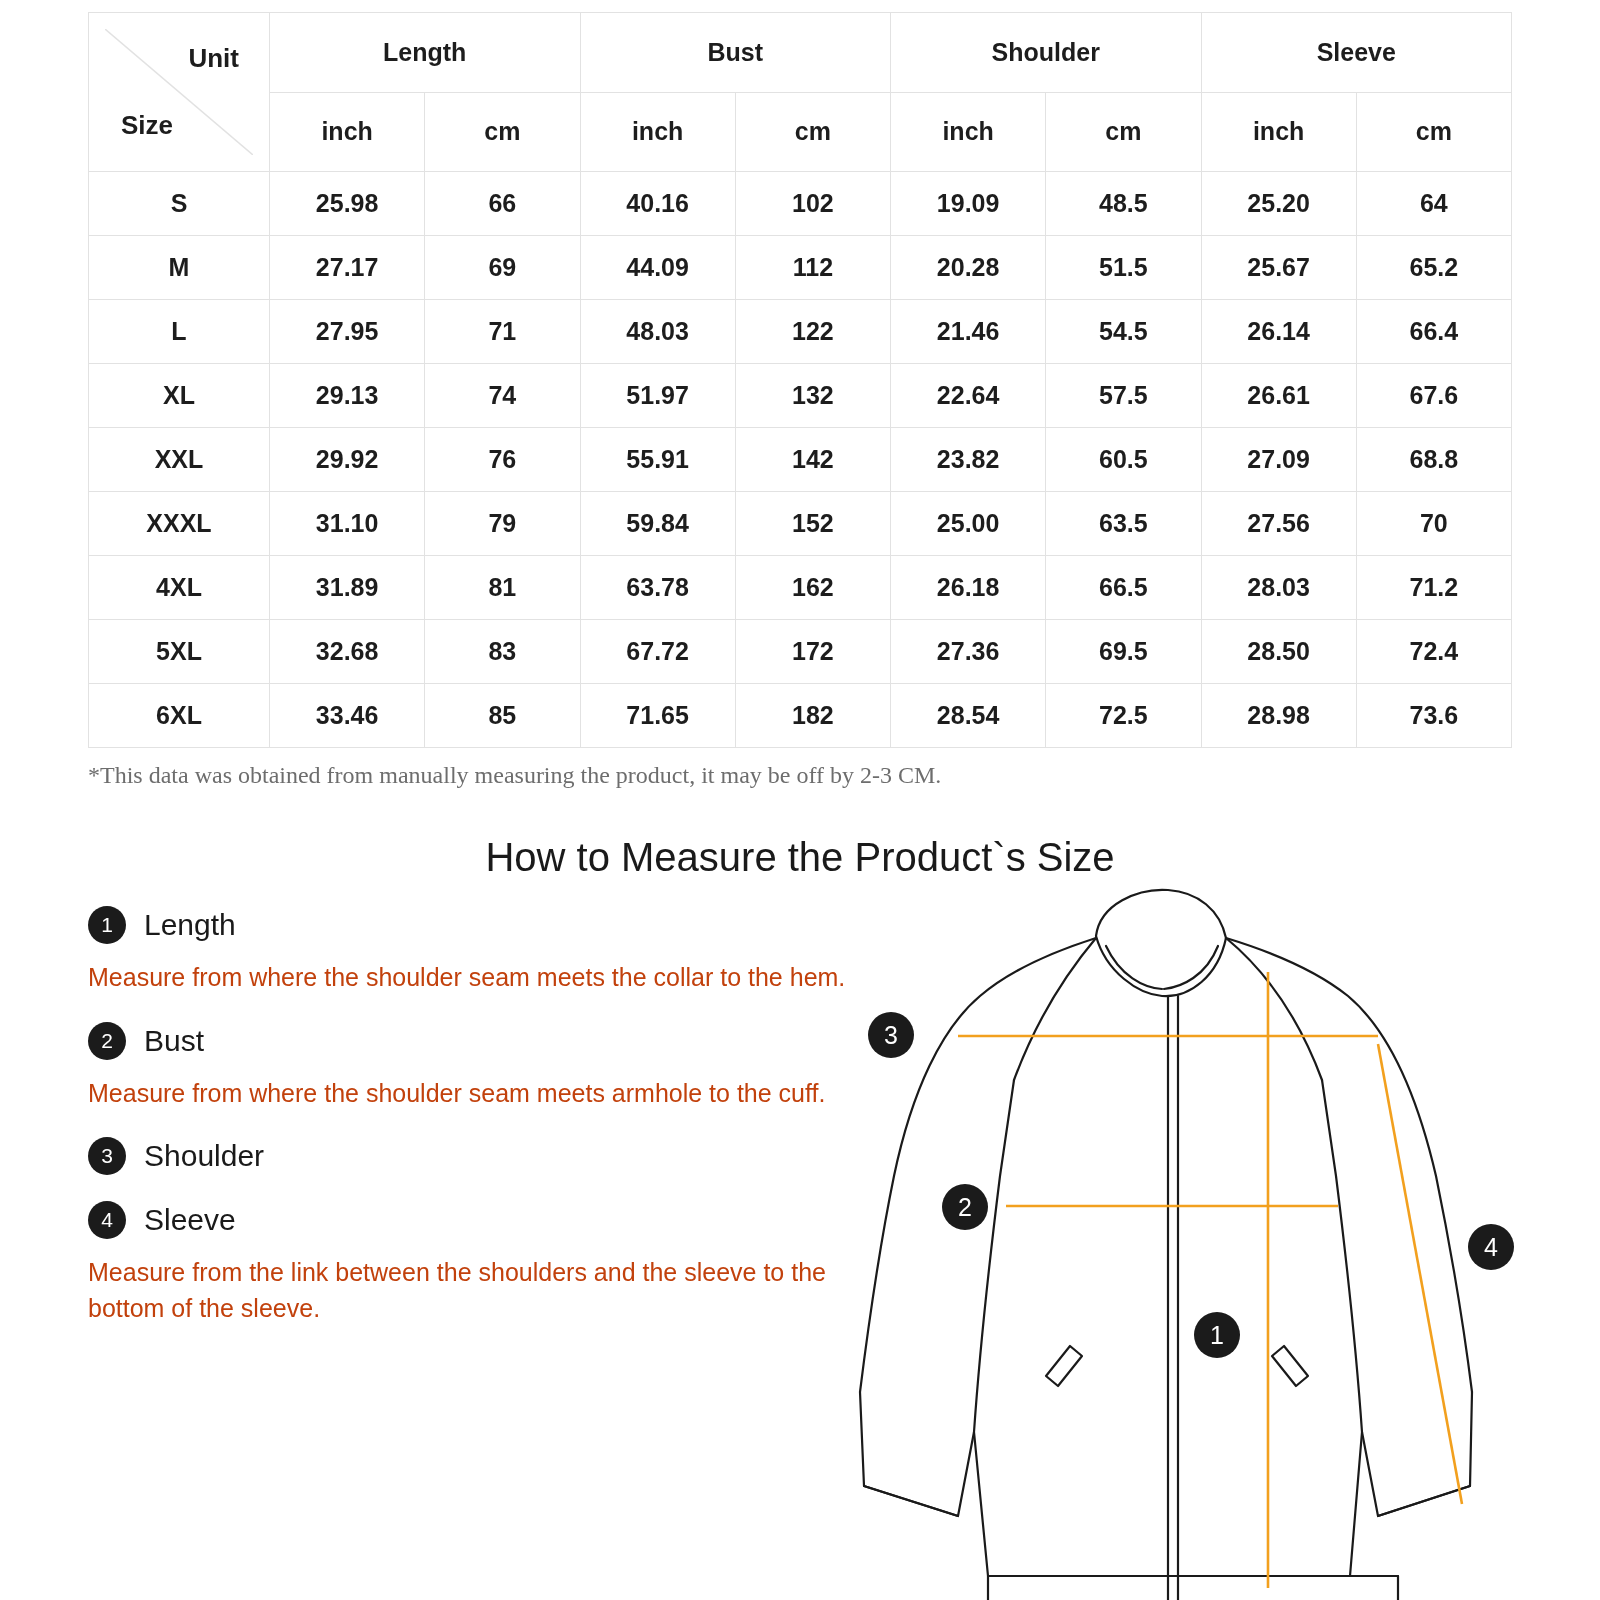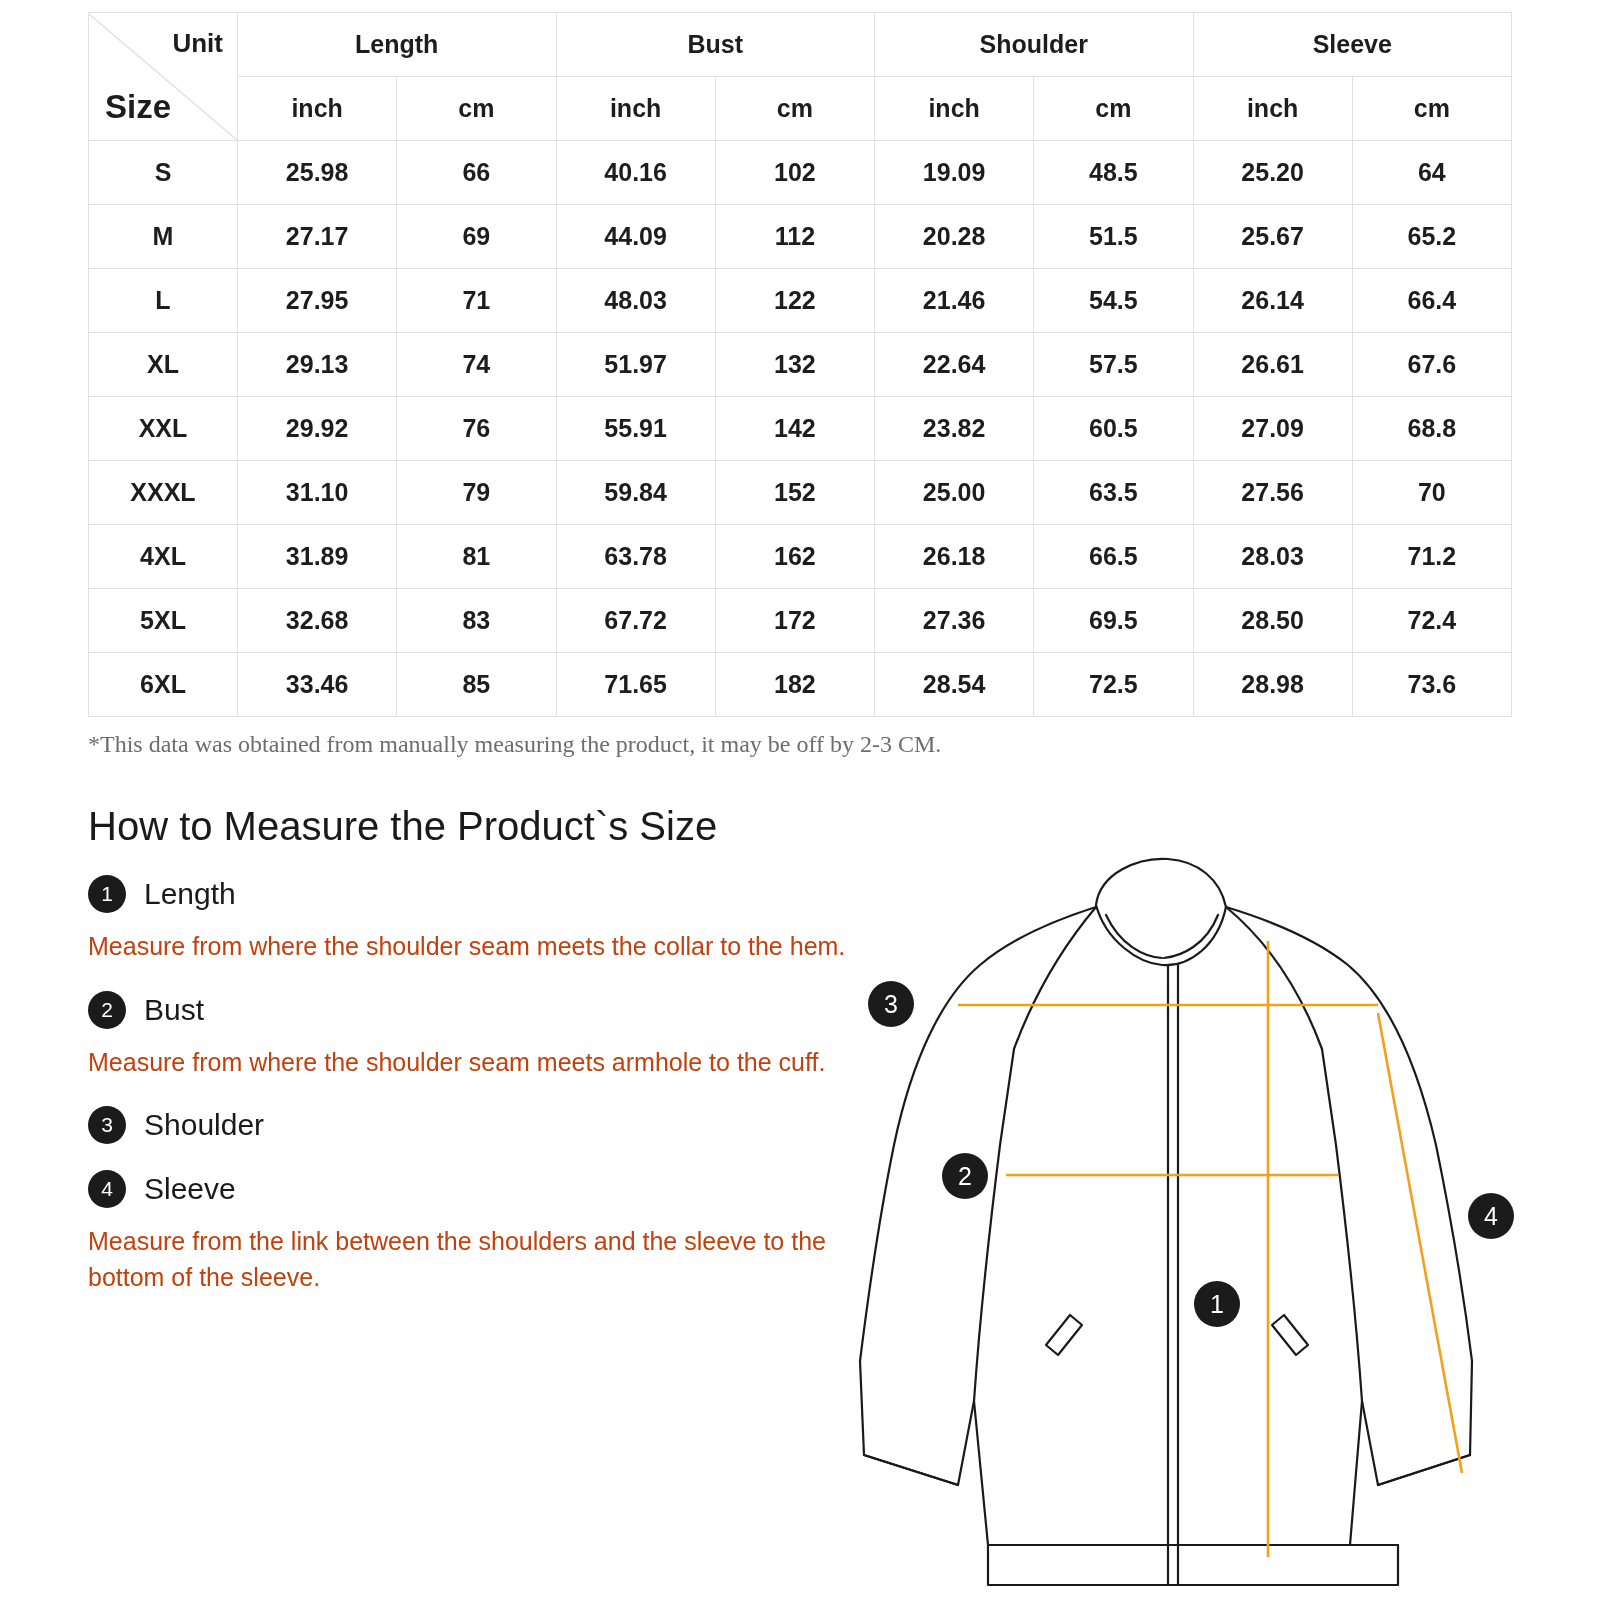--- a/index.html
+++ b/index.html
@@ -36,21 +36,21 @@
     font-size: 25px;
     color: #1d1d1d;
     padding: 0;
     height: 63px;
     vertical-align: middle;
   }
   table.size-table th.unit-cell {
     position: relative;
     width: 148px;
     height: 126px;
-    padding: 0;
+    padding: 16px;
   }
   .unit-inner {
     position: relative;
     width: 100%;
     height: 126px;
   }
   .unit-diag {
     position: absolute;
     left: 0; top: 0;
     width: 100%; height: 100%;
@@ -59,21 +59,21 @@
     position: absolute;
     right: 14px;
     top: 14px;
     font-size: 26px;
     font-weight: bold;
   }
   .size-label {
     position: absolute;
     left: 16px;
     bottom: 14px;
-    font-size: 33px;
+    font-size: 26px;
     font-weight: bold;
   }
   th.group-head {
     font-size: 27px;
     font-weight: bold;
     height: 63px;
   }
   th.sub-head {
     font-size: 25px;
     font-weight: bold;
@@ -89,20 +89,21 @@
     margin-top: 14px;
     font-family: Liberation Serif, serif;
   }
 
   
   h2.howto {
     font-size: 40px;
     font-weight: normal;
     color: #1a1a1a;
     margin: 46px 0 26px 0;
+    text-align: center;
   }
   .content-cols {
     display: flex;
     width: 1424px;
   }
   .left-col {
     width: 770px;
     flex: 0 0 770px;
   }
   .right-col {

